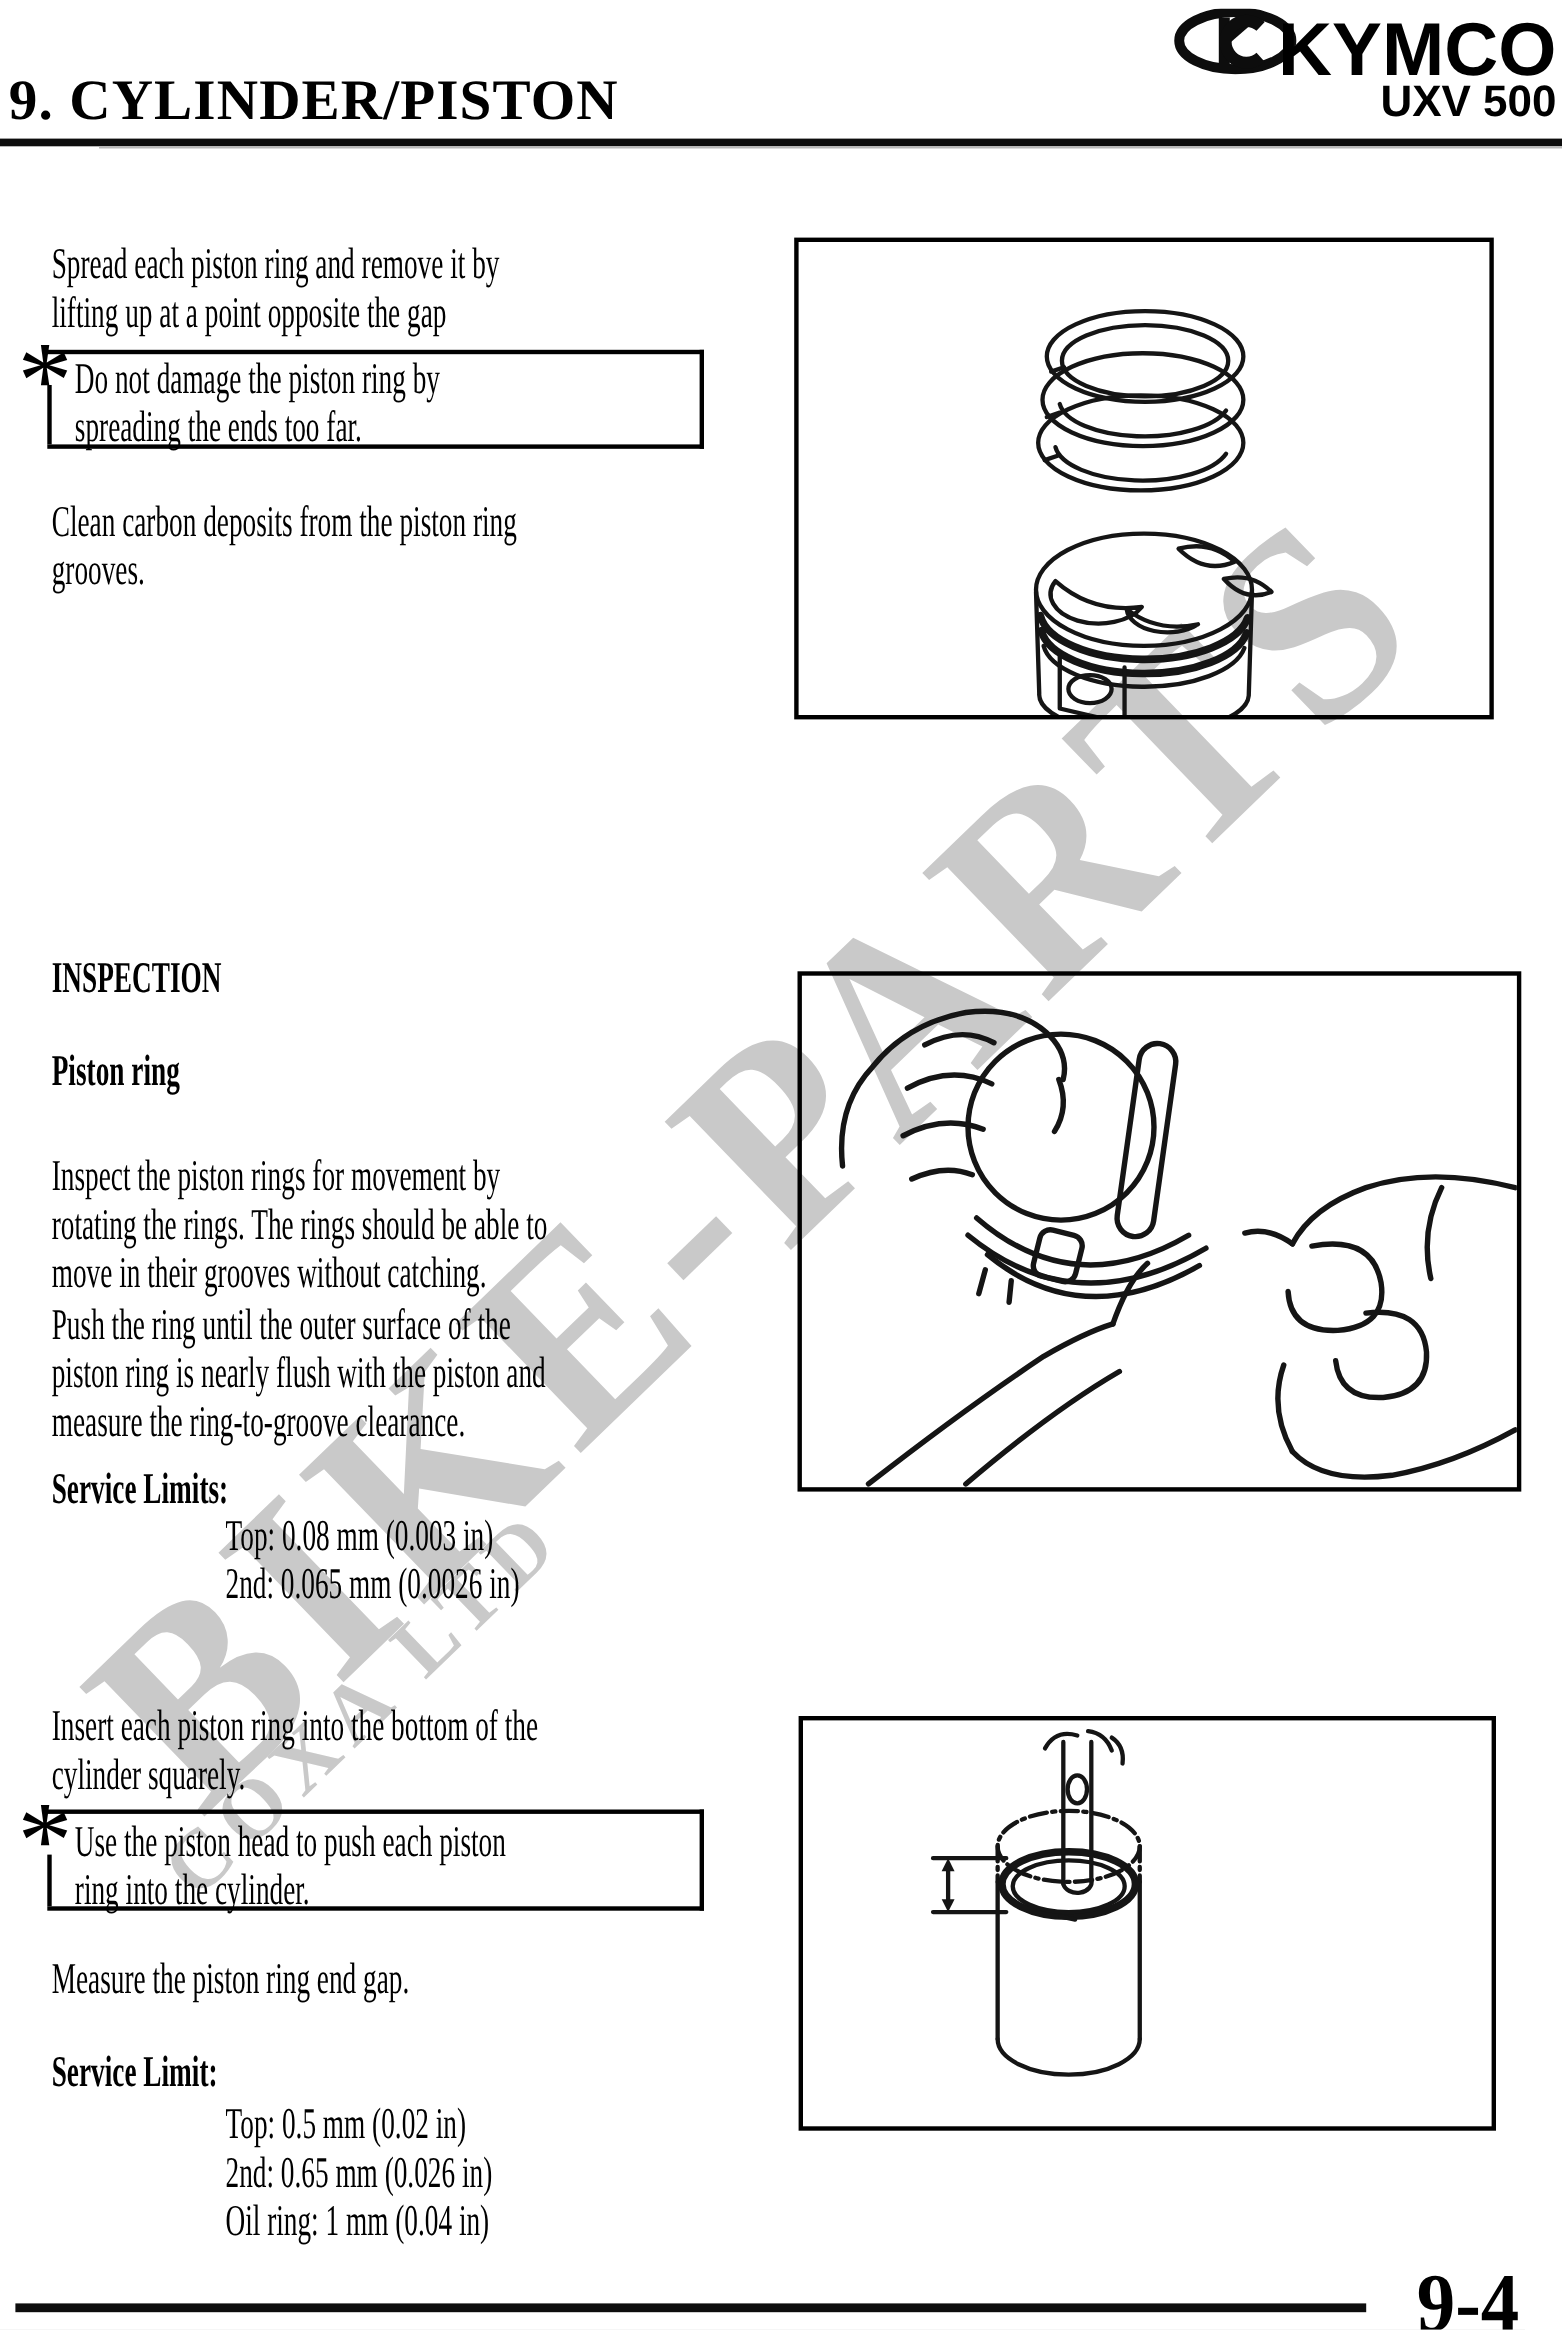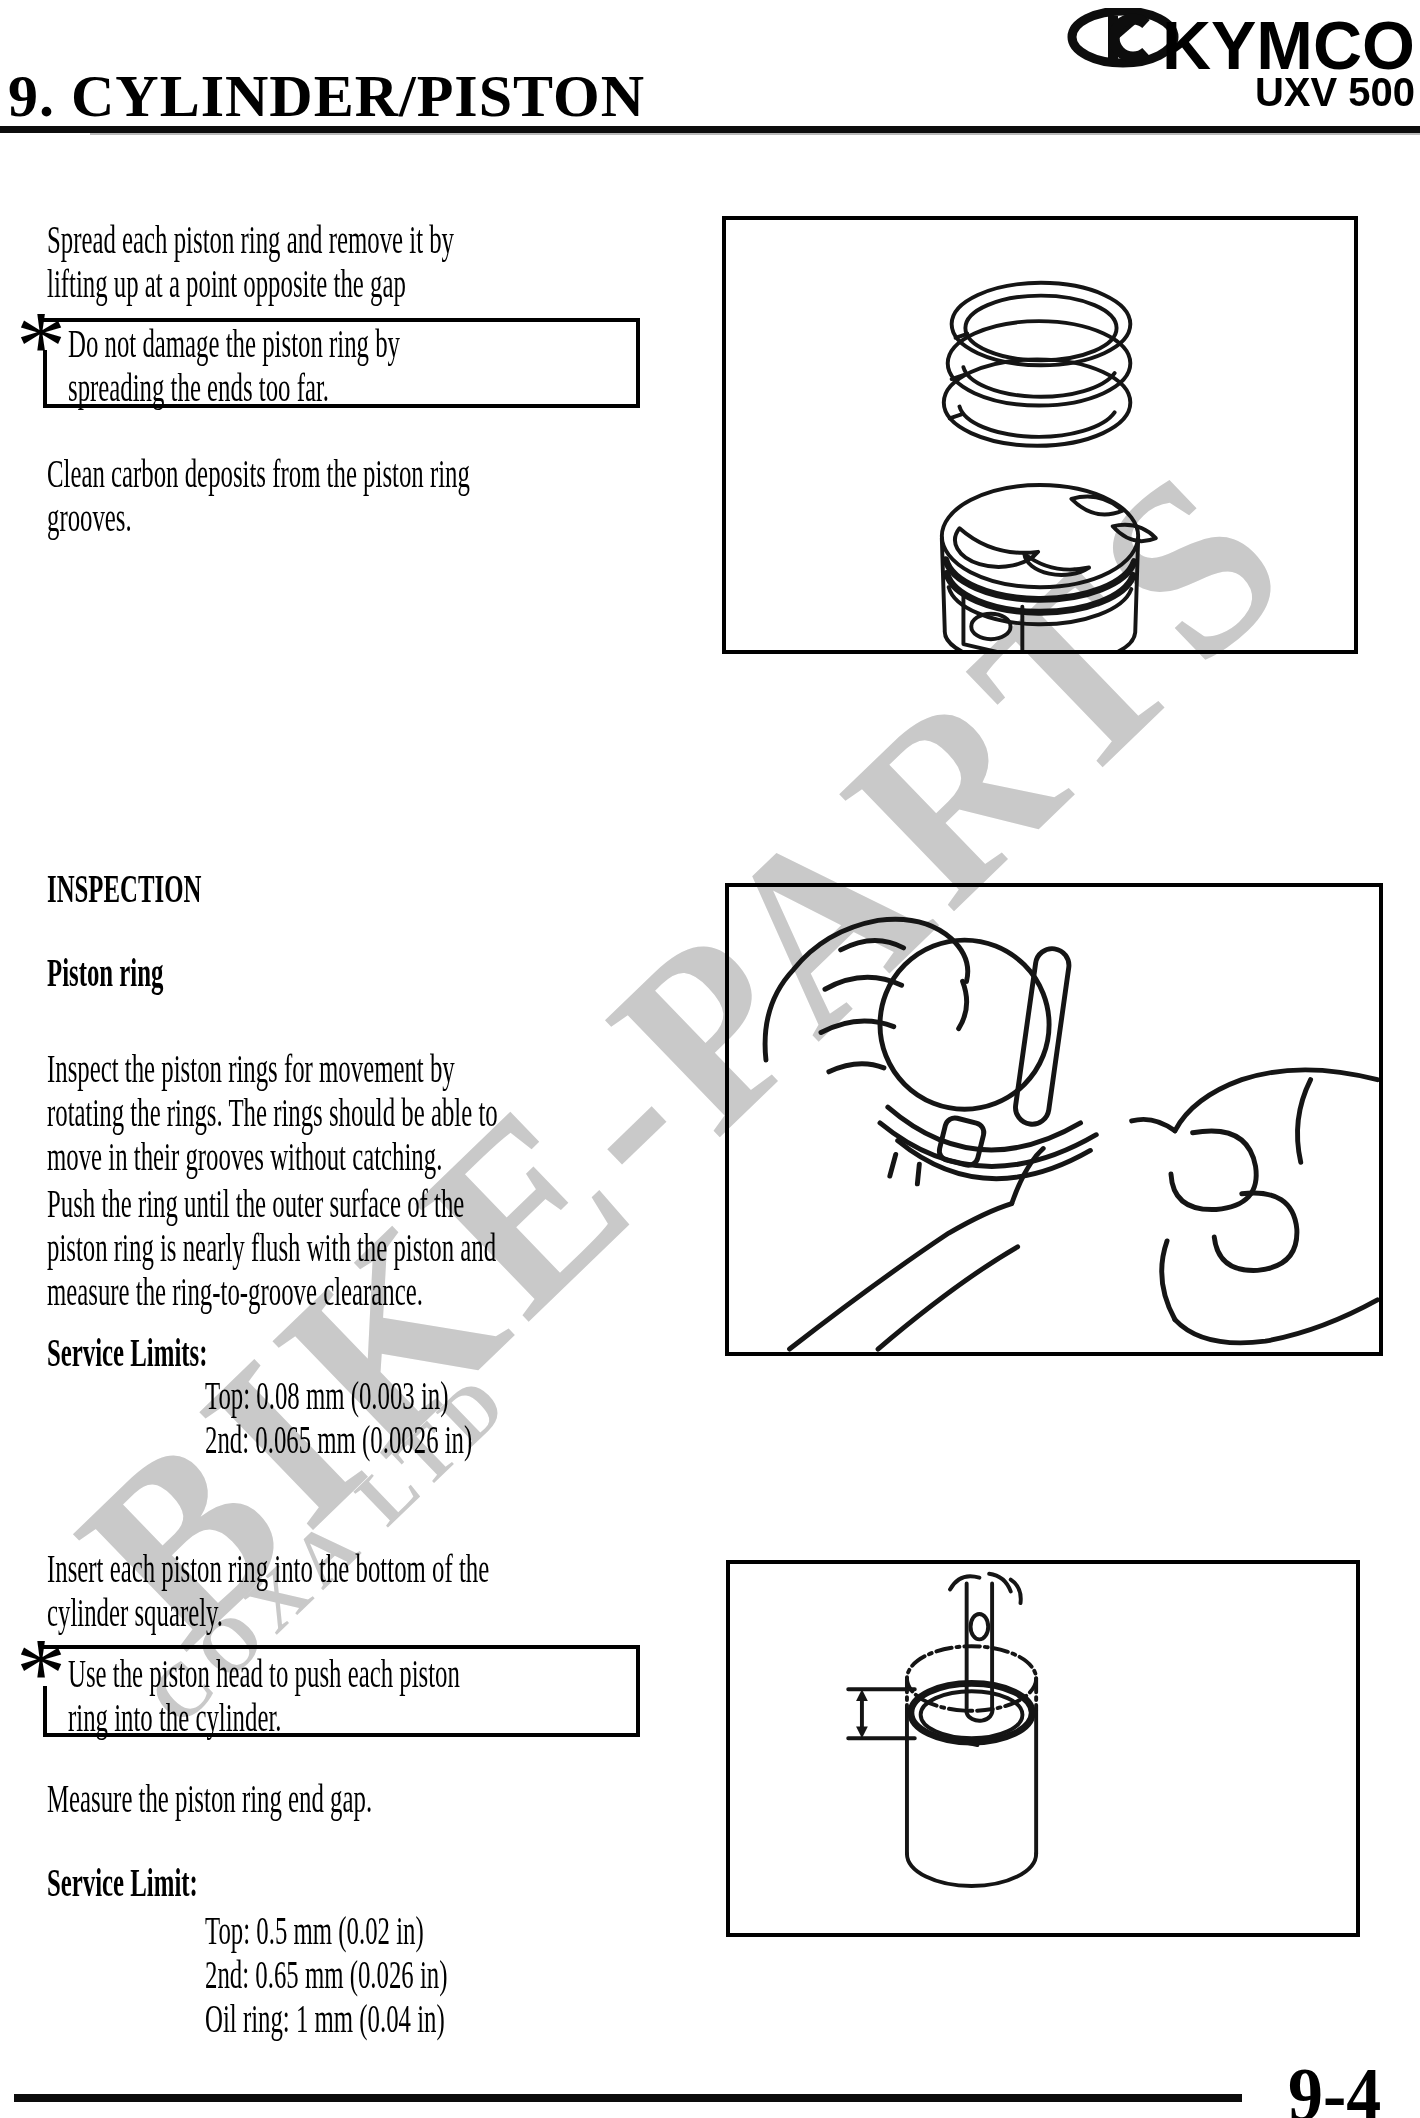--- a/index.html
+++ b/index.html
@@ -16,21 +16,21 @@
   .wm-sub  { left:330px; top:1548px; font-size:76px; letter-spacing:10px;
         transform:translate(-50%,-50%) rotate(-44deg); }
   
   .logo-svg { position:absolute; left:1066px; top:8px; z-index:2; }
   .brand { position:absolute; top:6px; right:5px; z-index:2;
         font-family:"Liberation Sans", sans-serif; font-weight:bold;
         font-size:68px; letter-spacing:0px; }
   .model { position:absolute; top:70px; right:5px; z-index:2;
         font-family:"Liberation Sans", sans-serif; font-weight:bold; font-size:40px; }
   .title { position:absolute; left:8px; top:62px; z-index:2;
-        font-weight:bold; font-size:60px; letter-spacing:1px; }
+        font-weight:bold; font-size:52px; letter-spacing:1px; }
   .rule-top  { position:absolute; left:0; top:126px; width:1420px; height:7px; background:#0d0d0d; z-index:2; }
   .rule-top2 { position:absolute; left:90px; top:133px; width:1330px; height:2px; background:#b9b9b9; z-index:2; }
   
   .bt { position:absolute; z-index:2; font-size:40px; line-height:44px; white-space:nowrap;
         transform:scaleX(0.62); transform-origin:0 0; }
   .bold { font-weight:bold; }
   .ast { position:absolute; z-index:3; font-size:100px; line-height:100px;
         font-family:"Liberation Serif", serif; }
   .notebox { position:absolute; z-index:2; box-sizing:border-box;
         border:4px solid #000; border-left:none; background:transparent; }

